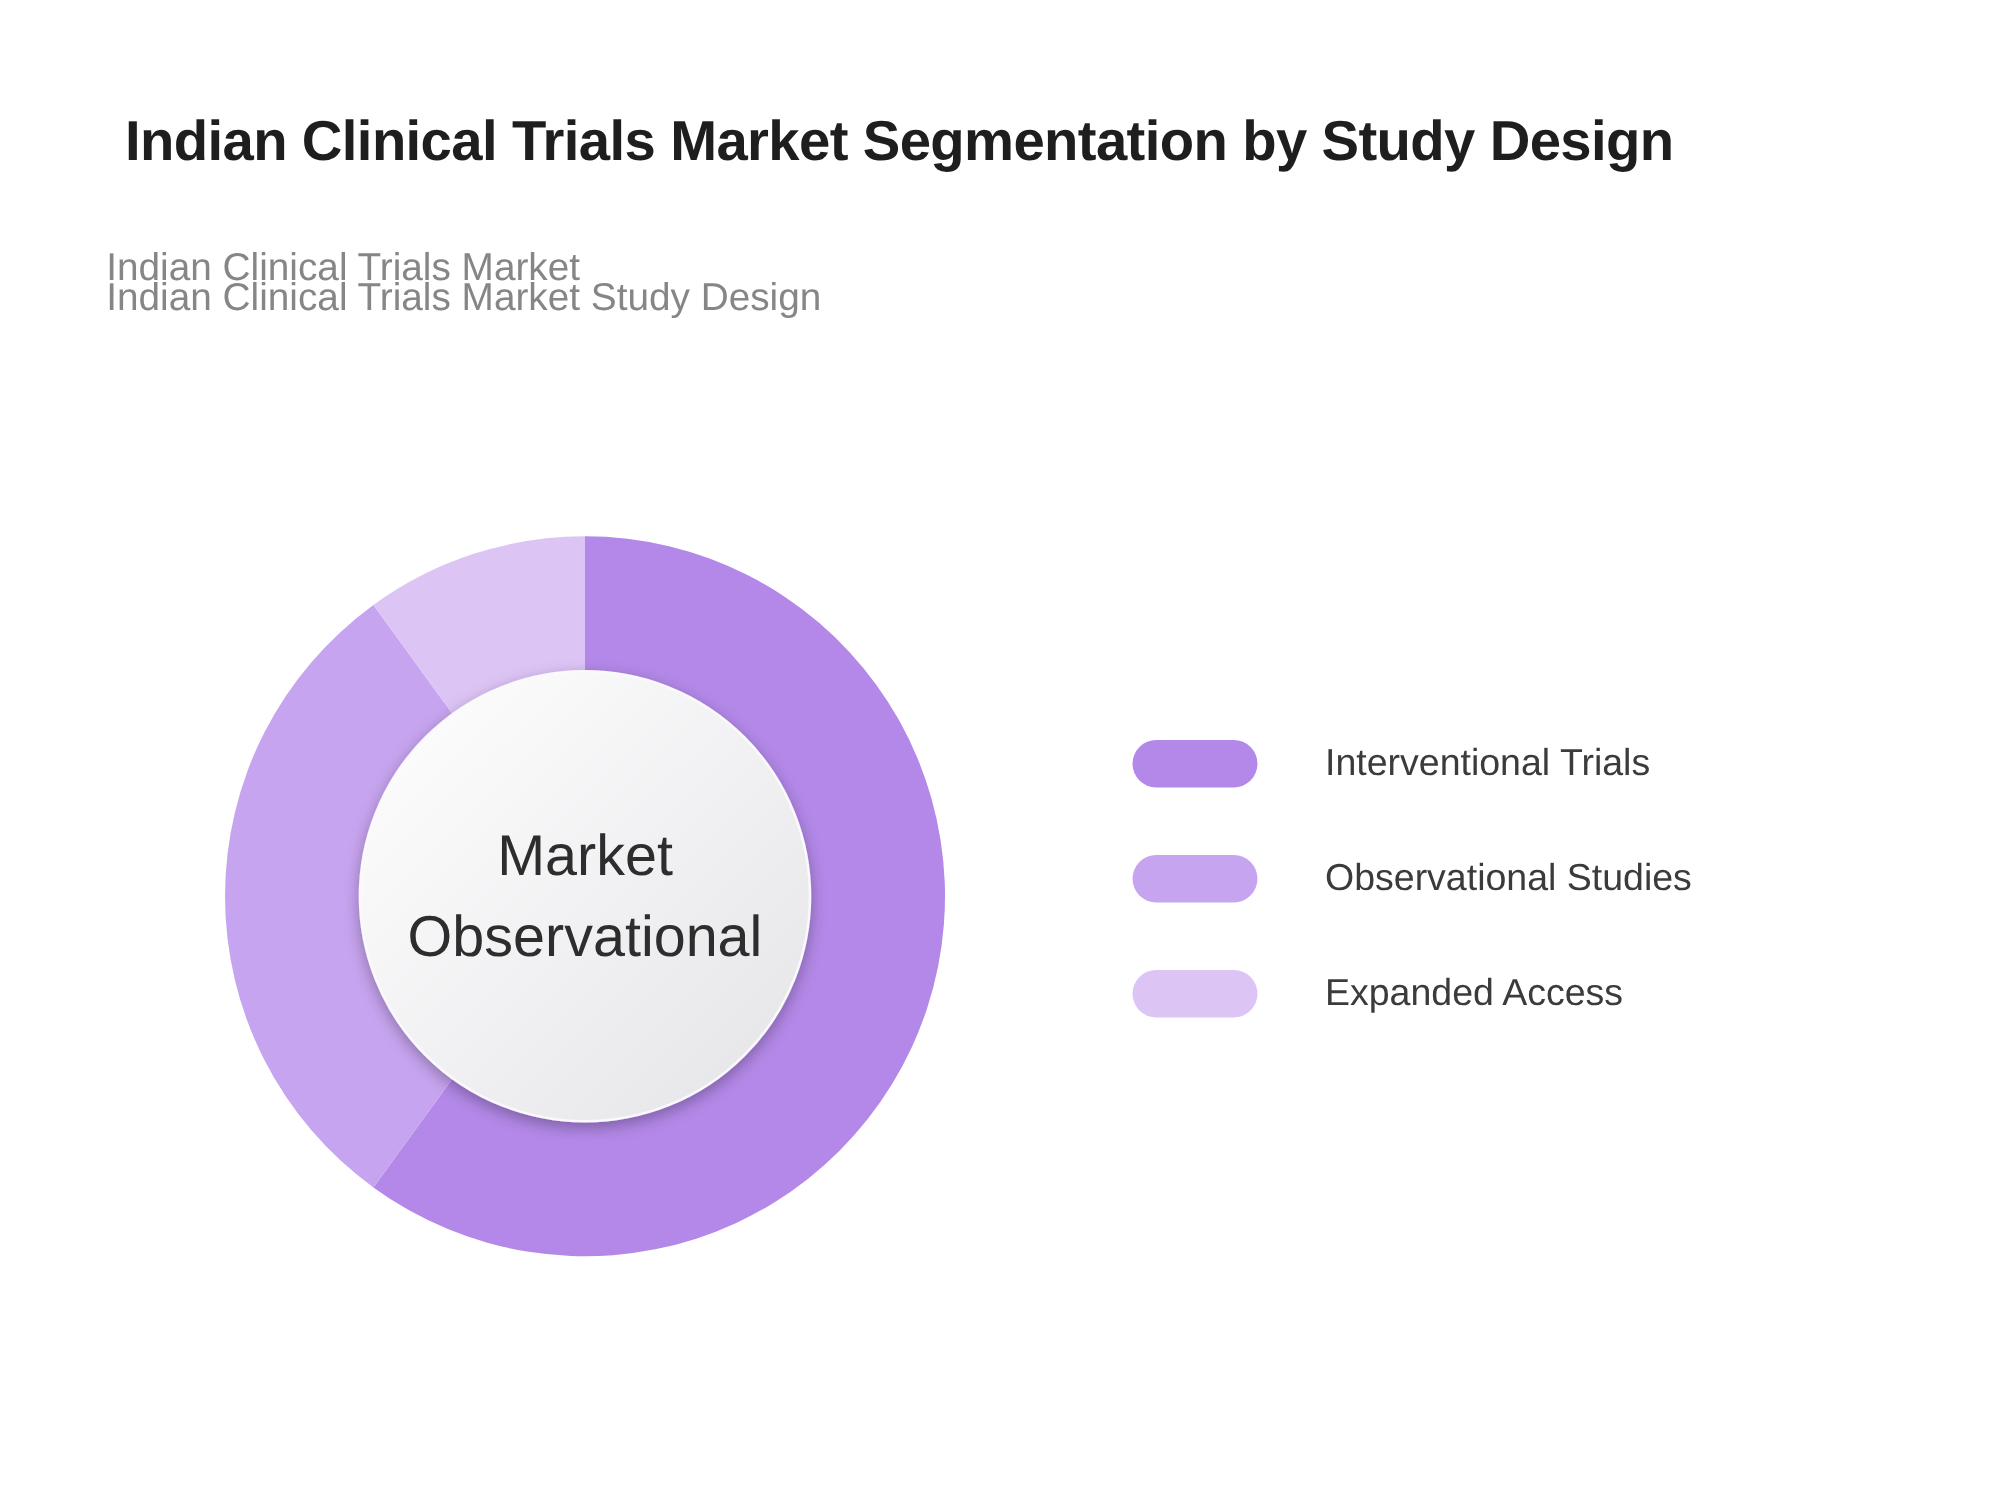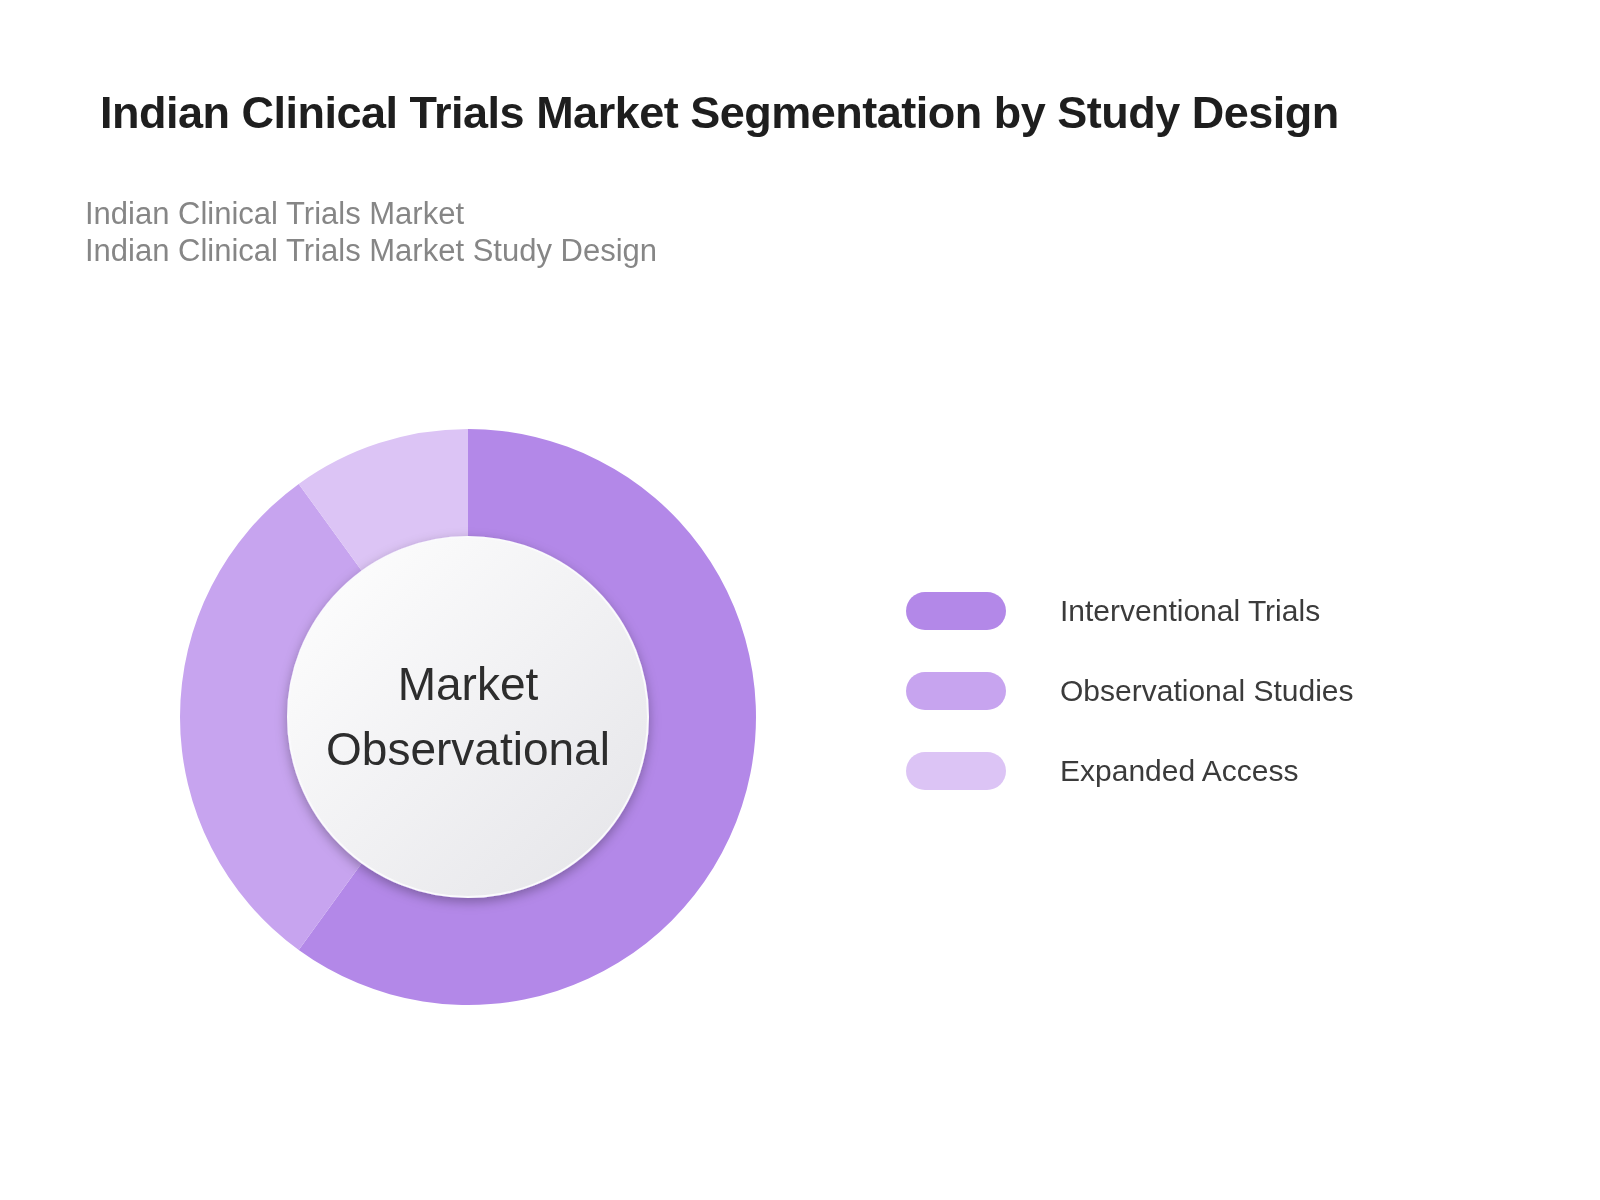--- a/index.html
+++ b/index.html
@@ -14,38 +14,38 @@
   .page-title {
     position: absolute; left: 85px; top: 72px; margin: 15px;
     font-size: 45px; font-weight: 700; color: #1e1e1e; letter-spacing: -0.5px;
     white-space: nowrap;
   }
   .subtitle {
     position: absolute; left: 85px; margin: 0;
     font-size: 31px; font-weight: 400; color: #868686; white-space: nowrap;
   }
   .subtitle-1 { top: 152px; margin-top: 44px; }
-  .subtitle-2 { top: 233px; text-align: center; }
+  .subtitle-2 { top: 220px; text-align: center; }
 
   
   .donut-wrap { position: absolute; left: 168px; top: 417px; width: 600px; height: 600px; }
   .donut-wrap svg { display: block; width: 600px; height: 600px; }
   .center-label {
     position: absolute; inset: 0;
     display: flex; flex-direction: column; align-items: center; justify-content: center;
     text-align: center; pointer-events: none;
   }
   .center-label span {
     font-size: 46px; line-height: 65px; color: #2d2d2d; font-weight: 400;
   }
 
   
   .legend {
     position: absolute; left: 906px; top: 592px;
-    display: flex; flex-direction: column; gap: 42px;
+    display: flex; flex-direction: column; gap: 54px;
   }
   .legend-item { display: flex; align-items: center; height: 38px; }
   .swatch {
     width: 100px; height: 38px; border-radius: 19px; flex: 0 0 auto;
   }
   .legend-label {
     margin-left: 54px; font-size: 30px; color: #3b3b3b; white-space: nowrap;
   }
 </style>
 </head>

